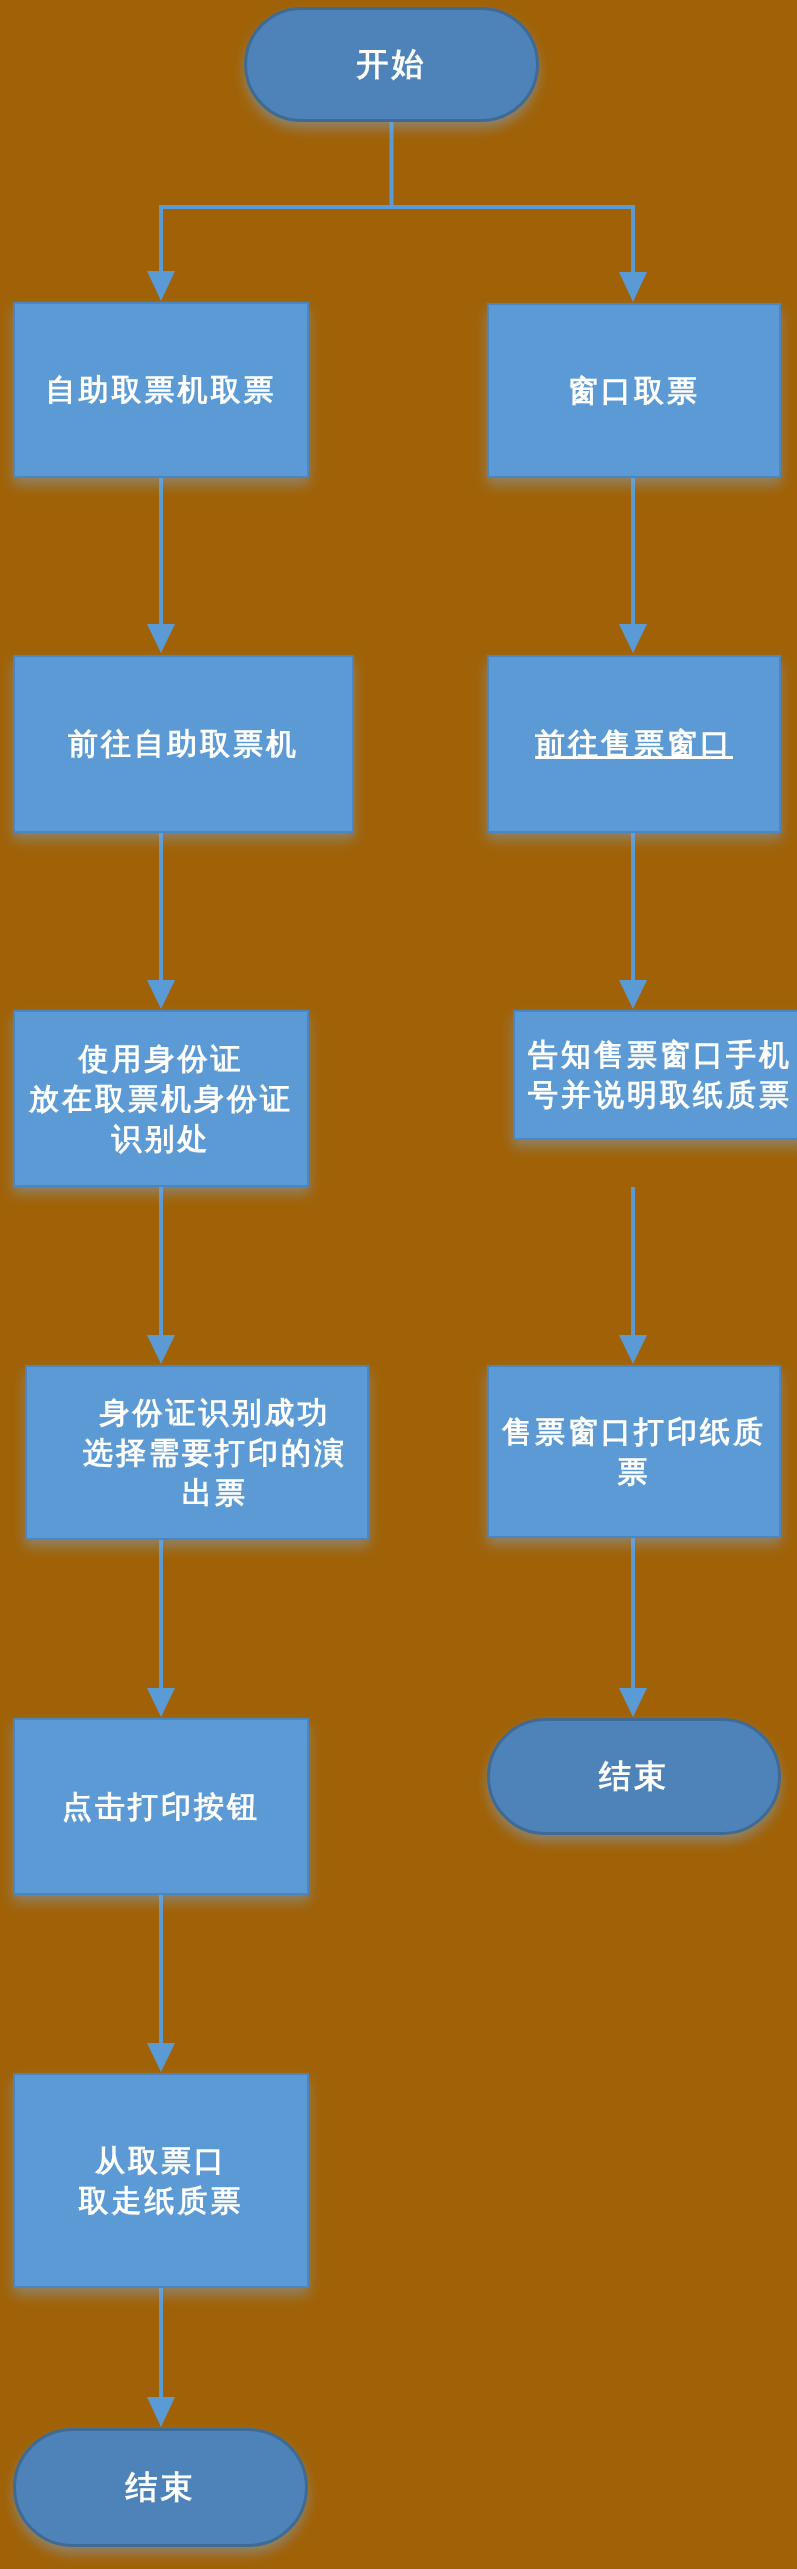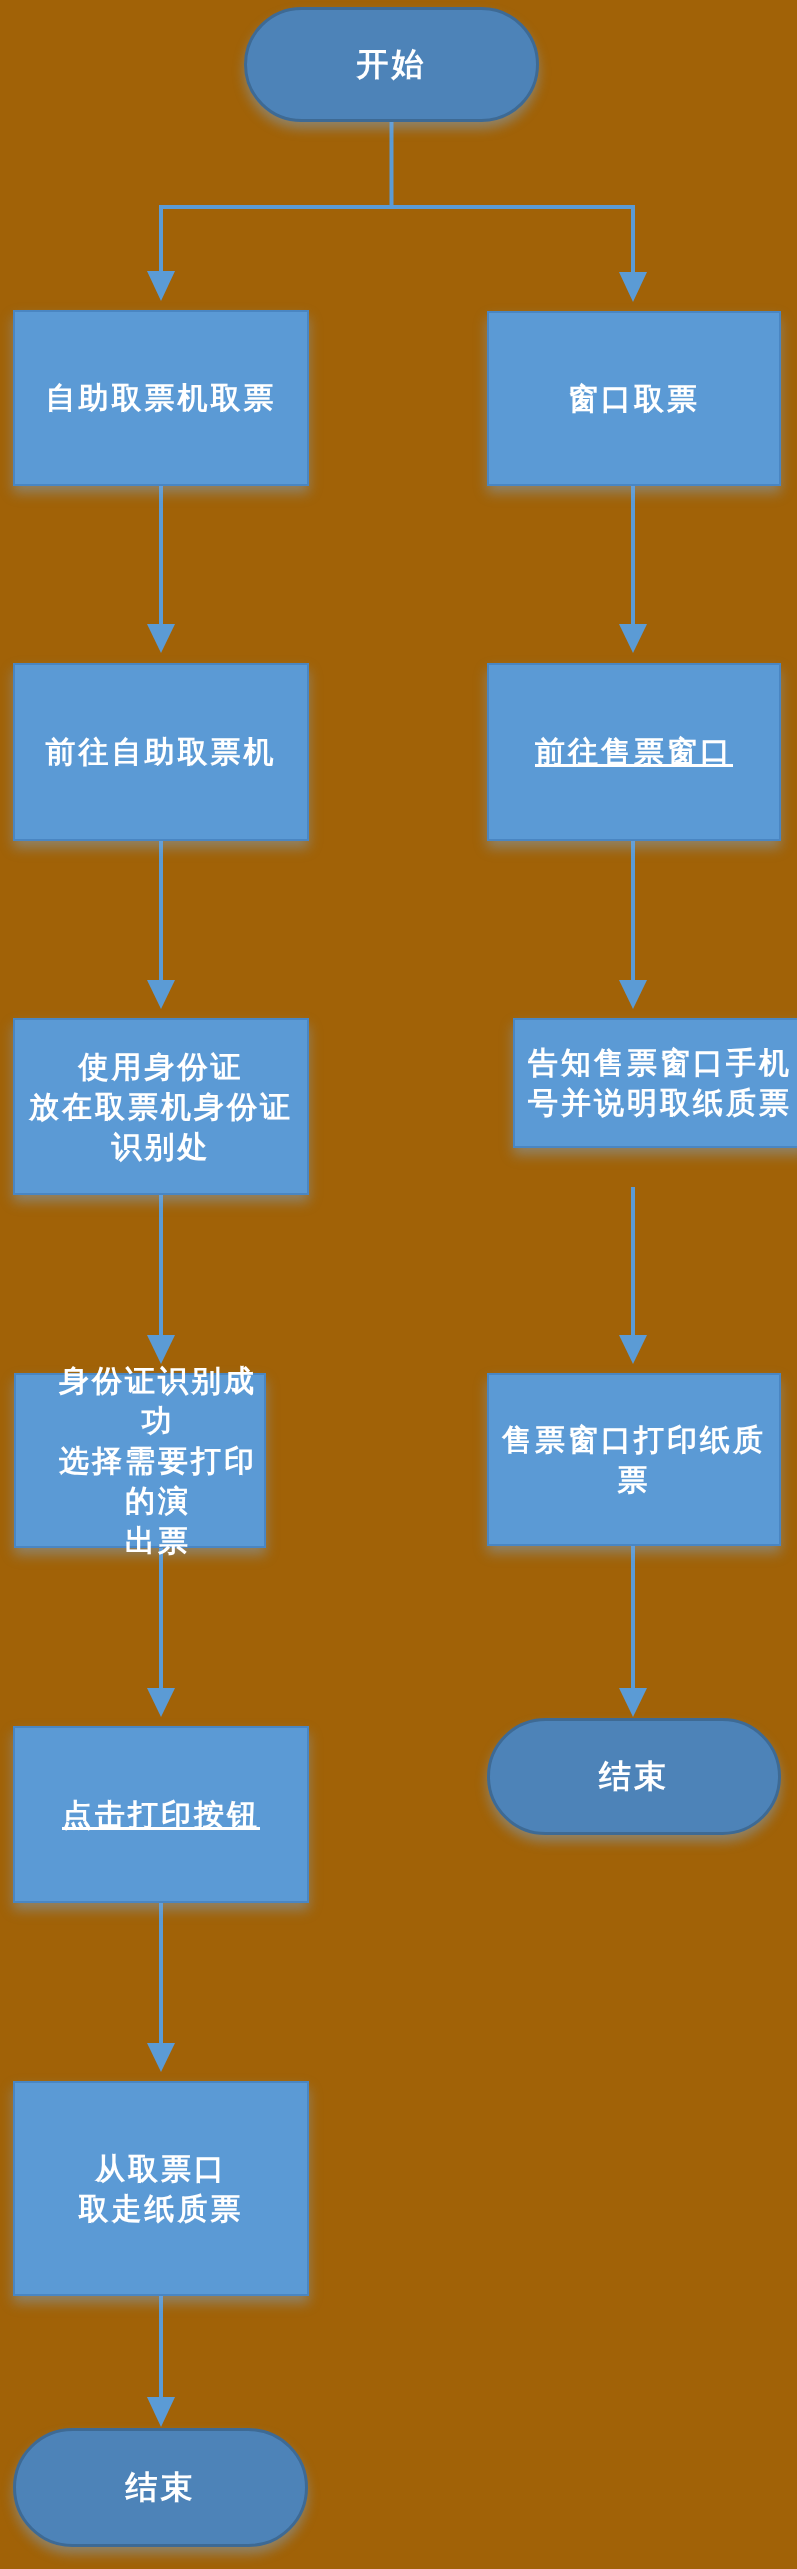--- a/index.html
+++ b/index.html
@@ -21,46 +21,45 @@
     font-weight:bold;
     text-align:center;
   }
   .process {
     background:#5B9AD5;
     border:2px solid #4A86C2;
     font-size:30px;
     line-height:40px;
     letter-spacing:3px;
     box-shadow:0 7px 12px rgba(125,170,220,0.45);
-    margin-top:8px;
   }
   .terminator {
     background:#4D83B8;
     border:3px solid #3E6A94;
     border-radius:62px;
     font-size:32px;
     letter-spacing:3px;
     box-shadow:0 7px 12px rgba(125,170,220,0.45);
   }
   .node-label {
     display:block;
     white-space:pre-line;
     padding:0 6px;
   }
   
   .n-start  { left:244px; top:7px;    width:295px; height:115px; }
   .n-l1     { left:13px;  top:302px;  width:296px; height:176px; }
   .n-r1     { left:487px; top:303px;  width:294px; height:175px; }
-  .n-l2     { left:13px;  top:655px;  width:296px; height:178px; }
+  .n-l2     { left:13px;  top:655px;  width:341px; height:178px; }
   .n-r2     { left:487px; top:655px;  width:294px; height:178px;text-decoration:underline; }
   .n-l3     { left:13px;  top:1010px; width:296px; height:177px; }
   .n-r3     { left:513px; top:1010px; width:294px; height:130px; }
-  .n-l4     { left:14px;  top:1365px; width:252px; height:175px;padding-left:36px; }
+  .n-l4     { left:25px;  top:1365px; width:344px; height:175px;padding-left:36px; }
   .n-r4     { left:487px; top:1365px; width:294px; height:173px;text-align:center; }
-  .n-l5     { left:13px;  top:1718px; width:296px; height:177px;text-decoration:underline; }
+  .n-l5     { left:13px;  top:1718px; width:296px; height:177px; }
   .n-rend   { left:487px; top:1718px; width:294px; height:117px; }
   .n-l6     { left:13px;  top:2073px; width:296px; height:215px; }
   .n-lend   { left:13px;  top:2428px; width:295px; height:119px; }
 </style>
 </head>
 <body>
 
 <div class="canvas">
 
   <svg class="connector-layer" width="797" height="2569" viewBox="0 0 797 2569" fill="none" xmlns="http://www.w3.org/2000/svg">

